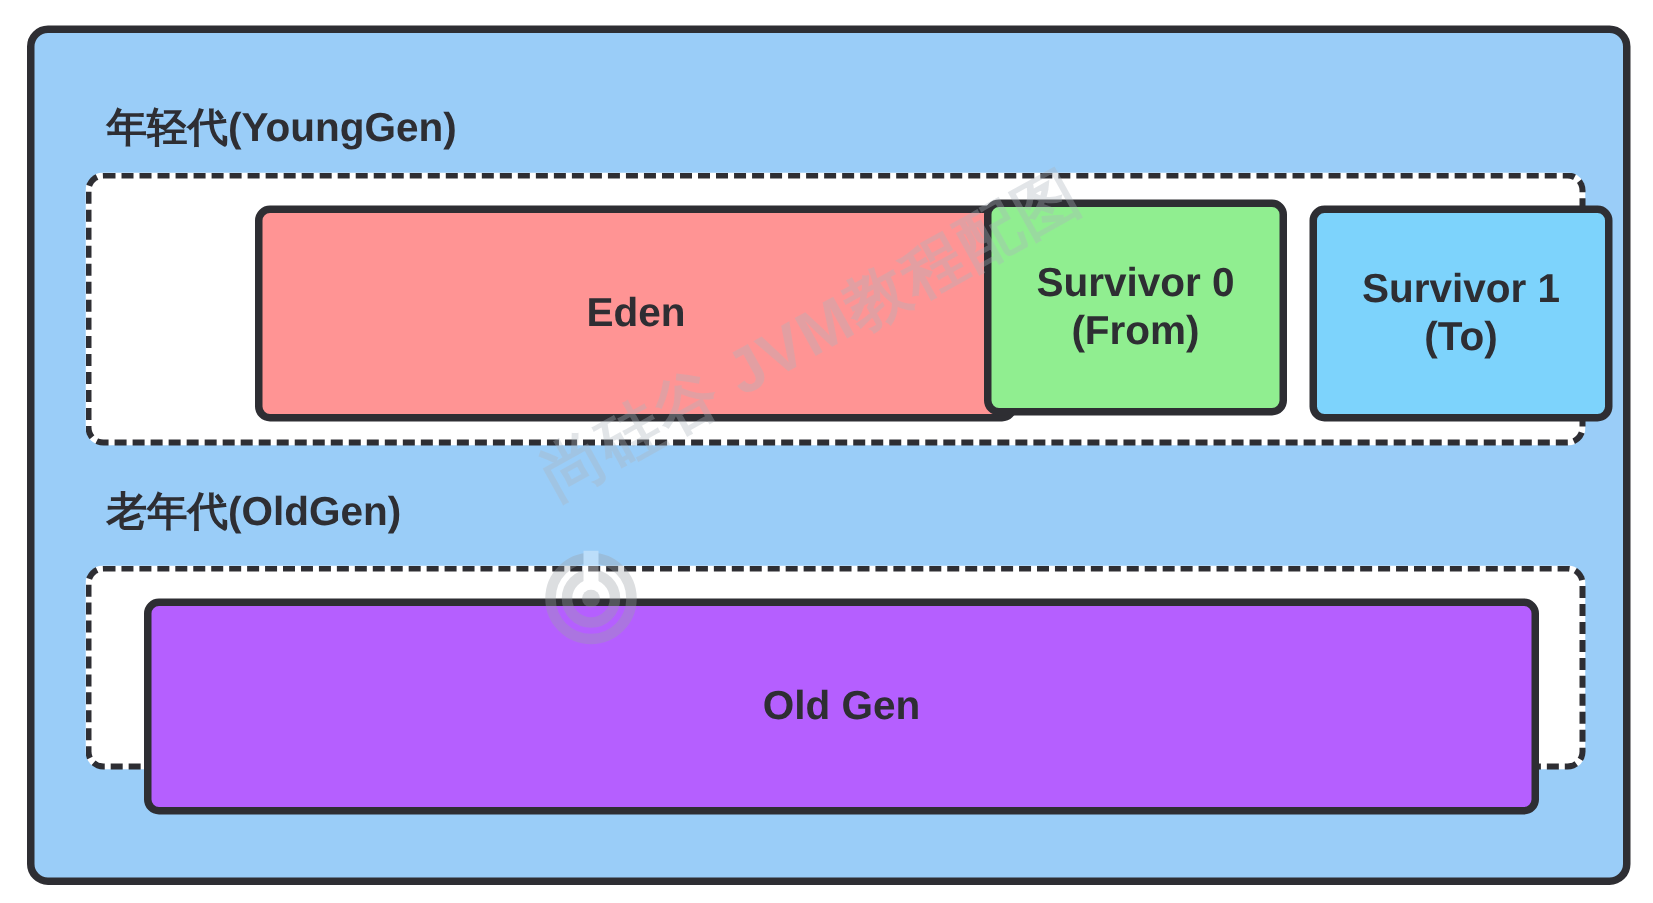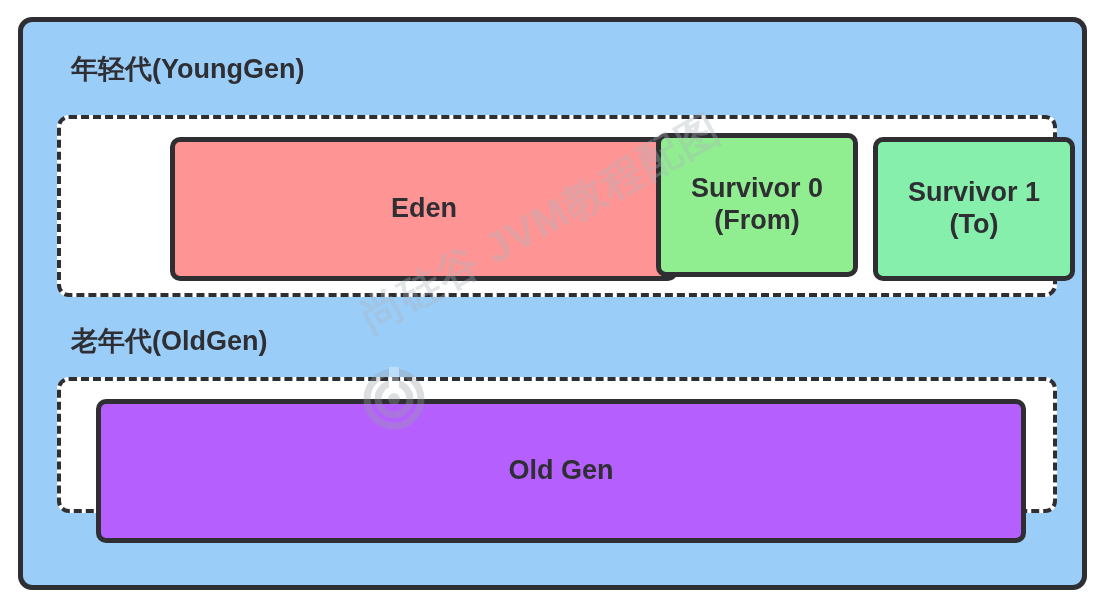--- a/index.html
+++ b/index.html
@@ -36,21 +36,21 @@
   
   .gen-title {
     position: absolute;
     color: #2E2E33;
     font-size: 27px;
     font-weight: bold;
     letter-spacing: 0px;
     white-space: nowrap;
     line-height: 1;
   }
-  .gen-title-young { left: 48px; top: 34px; }
+  .gen-title-young { left: 48px; top: 50px; }
   .gen-title-old   { left: 48px; top: 306px; }
 
   
   .dashed-region {
     position: absolute;
     box-sizing: border-box;
     background: #FFFFFF;
     border: 4px dashed #2E2E33;
     border-radius: 12px;
   }
@@ -97,21 +97,21 @@
     top: 14px;
     width: 202px;
     height: 144px;
     background: #90EE90;
   }
   .block-survivor1 {
     left: 812px;
     top: 18px;
     width: 202px;
     height: 144px;
-    background: #86efac;
+    background: #7dd3fc;
   }
   .block-oldgen {
     left: 35px;
     top: 18px;
     width: 930px;
     height: 144px;
     background: #B55FFF;
   }
 
   .block-label {

